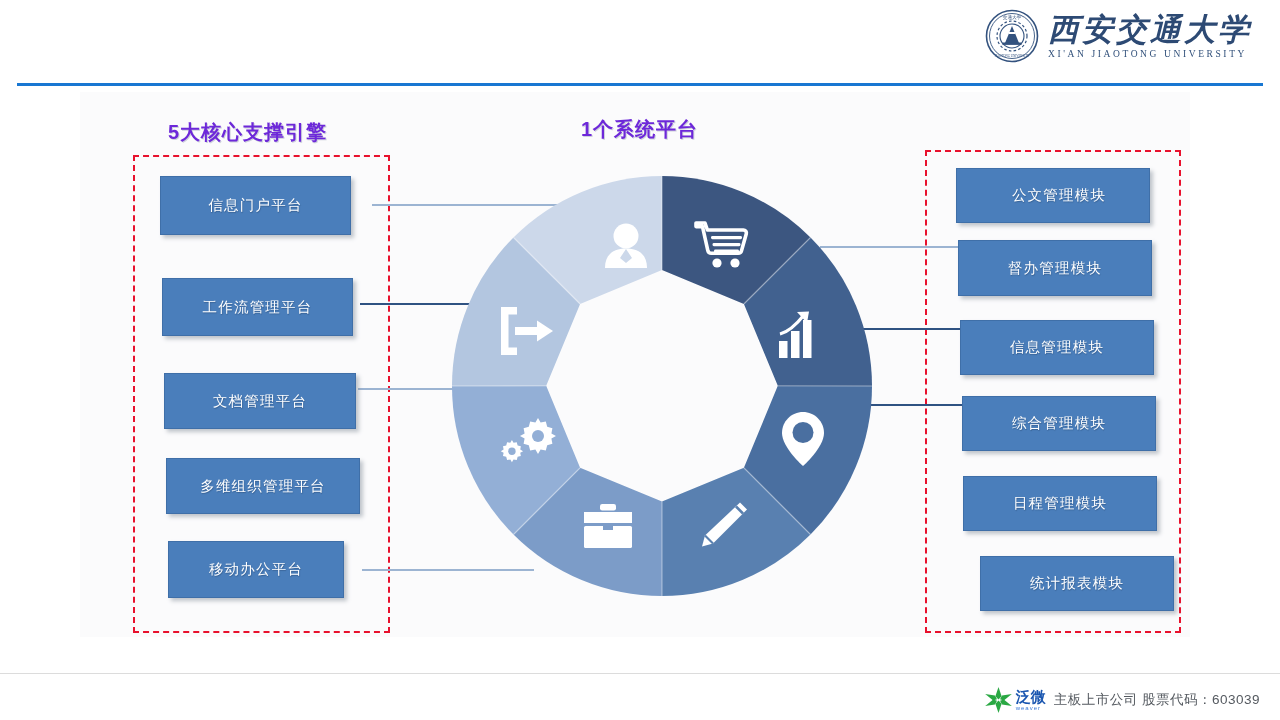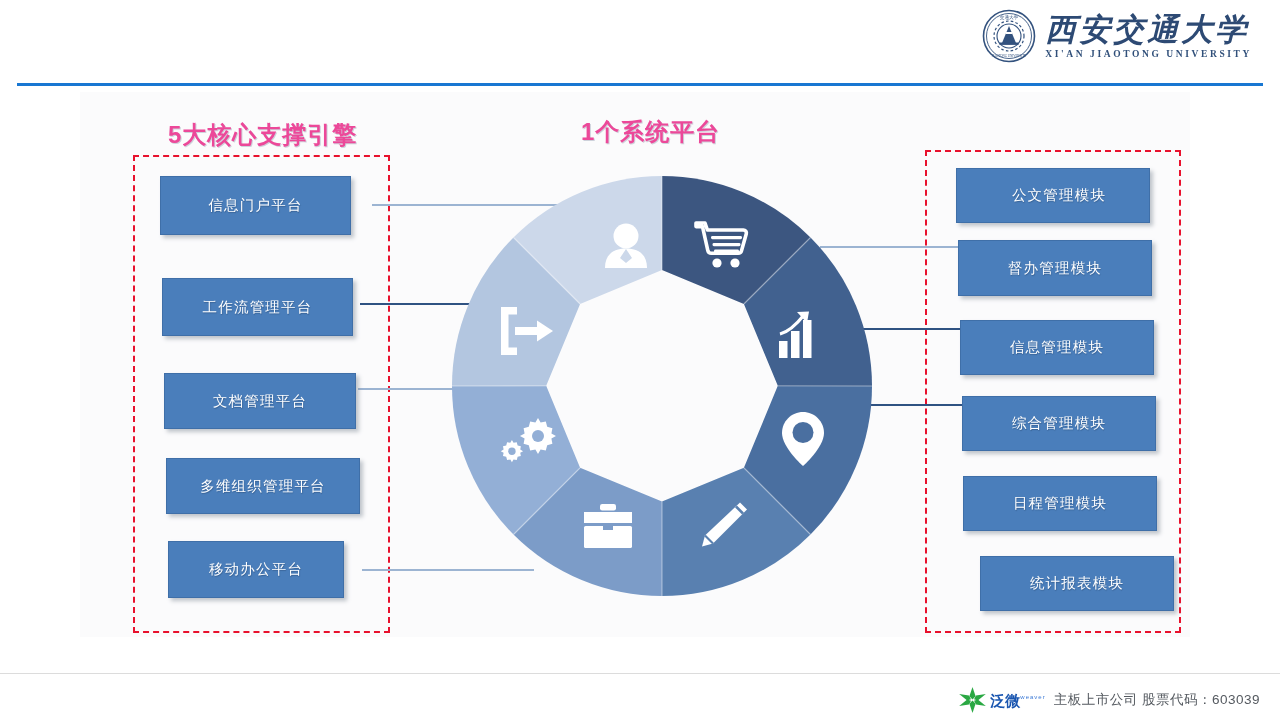--- a/index.html
+++ b/index.html
@@ -22,38 +22,38 @@
   .logo-text { display: flex; flex-direction: column; align-items: flex-start; }
   .logo-cn {
     font-family: "Liberation Serif", "DejaVu Serif", serif;
     font-size: 31px; font-weight: 700; color: #2d4a74;
     letter-spacing: 3px; line-height: 1.12;
     font-style: italic;
   }
   .logo-en {
     font-family: "Liberation Serif", "DejaVu Serif", serif;
     font-size: 9.5px; color: #31507a; letter-spacing: 2.6px;
-    margin-top: 1px; font-weight: 700;
+    margin-top: 1px; font-weight: 400;
   }
   .header-rule {
     position: absolute; left: 17px; top: 83px; width: 1246px; height: 3px;
     background: #1877d2;
   }
 
   
   .panel {
     position: absolute; left: 80px; top: 92px;
     width: 1110px; height: 545px;
     background: #fbfbfc;
   }
 
   
   .col-title {
     position: absolute;
-    font-size: 24px; font-weight: 700; color: #ec4899;
+    font-size: 20px; font-weight: 700; color: #6d28d9;
     white-space: nowrap; letter-spacing: 1px;
     text-shadow: 1px 1px 0 rgba(150,160,180,.45);
   }
   #title-left   { left: 168px; top: 119px; }
   #title-center { left: 581px; top: 116px; }
   #title-right  { left: 958px; top: 118px; }
 
   
   .dashed-region {
     position: absolute;
@@ -103,21 +103,21 @@
   
   .footer-rule {
     position: absolute; left: 0; top: 673px; width: 1280px; height: 1px;
     background: #dcdcdc;
   }
   .footer {
     position: absolute; right: 20px; top: 686px;
     display: flex; align-items: center; gap: 8px;
   }
   .weaver-mark { display: flex; align-items: center; gap: 2px; }
-  .weaver-text { display: flex; flex-direction: row; line-height: 1; }
+  .weaver-text { display: flex; flex-direction: column; line-height: 1; }
   .weaver-cn { font-size: 15px; font-weight: 700; color: #1a56b0; letter-spacing: 0px; }
   .weaver-en { font-size: 6px; color: #3c7ad6; letter-spacing: 1px; margin-top: 1px; }
   .footer-note { font-size: 13.5px; color: #555a60; letter-spacing: .5px; white-space: nowrap; }
 </style>
 </head>
 <body>
 
 <div id="slide">
 
   <div class="header">

